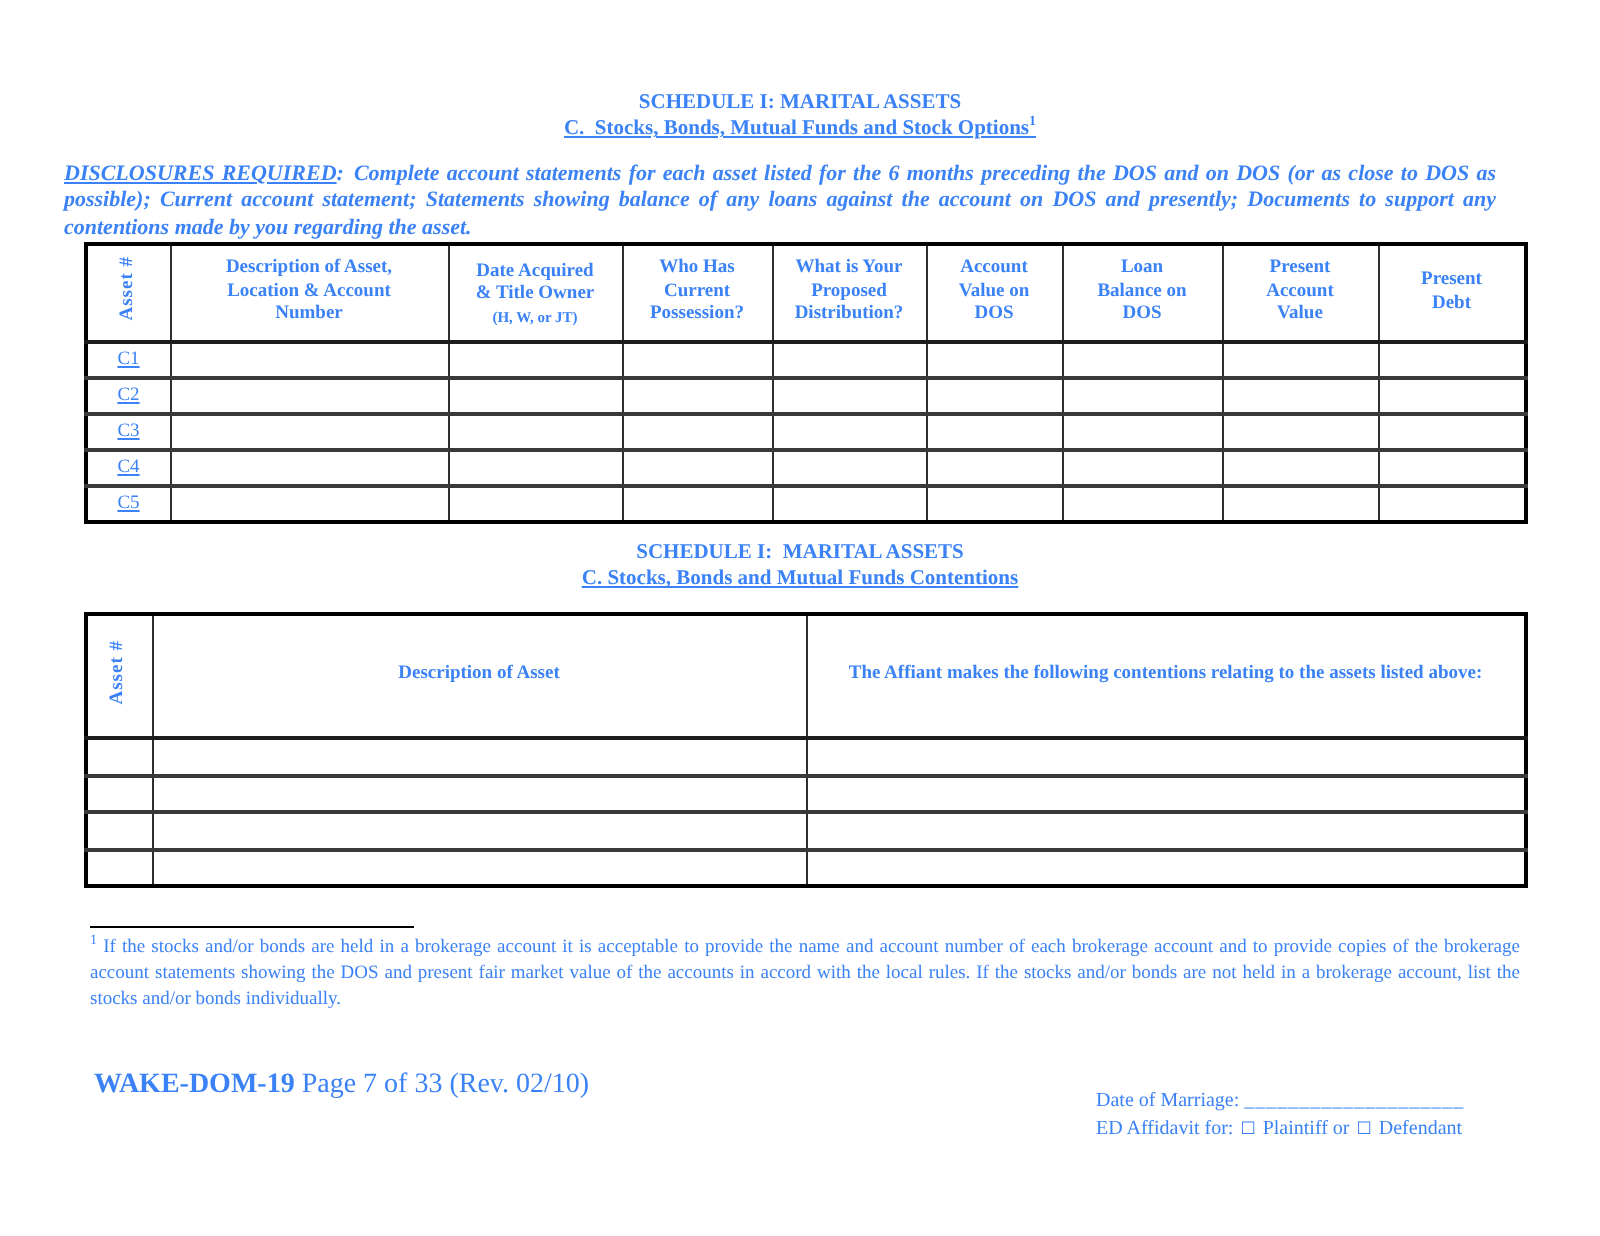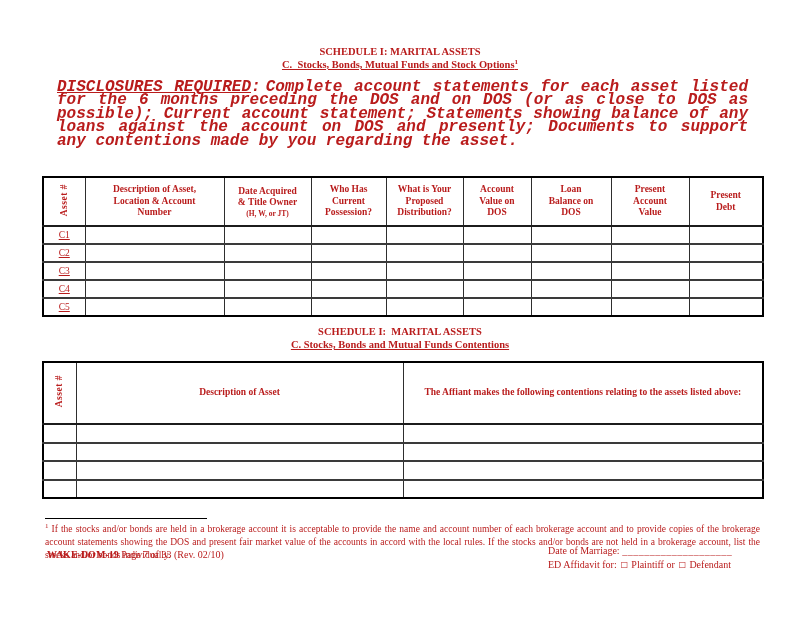--- a/index.html
+++ b/index.html
@@ -1,43 +1,42 @@
 <!DOCTYPE html>
 <html><head>
 <meta charset="utf-8">
 <style>
   html,body { margin:0; padding:0; background:#888; }
   .page {
     position:relative;
     width:800px; height:618px;
     margin:0 auto;
     background:#ffffff;
-    color:#b91c1c;
+    color:#3b82f6;
     font-family:"Liberation Serif", serif;
     overflow:hidden;
   }
   .doc-title, .doc-subtitle {
     text-align:center;
     font-weight:bold;
     font-size:10.5px;
     line-height:13px;
     white-space:pre-wrap;
   }
   .title-block-1 { padding-top:45px; }
   .underline { text-decoration:underline; }
   sup { font-size:7px; vertical-align:super; line-height:0; }
 
   .disclosures {
-    margin:10px 52px 0 57px;
-    font-size:16px;
+    margin:10px 52px 0 32px;
+    font-size:11px;
     font-weight:bold;
     font-style:italic;
     line-height:13.4px;
     text-align:justify;
-    font-family:Liberation Mono, monospace;
   }
   .disc-label { text-decoration:underline; }
   .disc-text { margin-left:5px; }
 
   table {
     border-collapse:collapse;
     table-layout:fixed;
     margin-left:42px;
     width:720px;
     border:2px solid #000;
@@ -51,21 +50,21 @@
     border-bottom:2px solid #1c1c1c;
     font-weight:bold;
     font-size:9.5px;
     line-height:11.5px;
     text-align:center;
     vertical-align:middle;
     padding:3px 2px;
     white-space:pre-line;
   }
   tbody td { border-top:2px solid #3a3a3a; }
-  .assets-table { margin-top:28px; }
+  .assets-table { margin-top:0; }
   .assets-table thead tr { height:49px; }
   .assets-table tbody tr { height:18px;text-decoration:underline; }
   .contentions-table { margin-top:10px; }
   .contentions-table thead tr { height:62px; }
   .contentions-table tbody tr { height:18.5px; }
 
   .vhead-wrap { text-align:center; vertical-align:middle; }
   .vhead {
     display:inline-block;
     writing-mode:vertical-rl;
@@ -86,22 +85,22 @@
     border-top:1.6px solid #000;
   }
   .footnote {
     margin:4px 40px 0 45px;
     font-size:9.5px;
     line-height:13px;
     text-align:justify;
   }
   .footer-left {
     position:absolute;
-    left:47px; top:549px;
-    font-size:10px;
+    left:47px; top:535px;
+    font-size:14px;
   }
   .footer-left .bold { font-weight:bold; }
   .footer-right {
     position:absolute;
     left:548px; top:544px;
     font-size:10px;
     line-height:13.5px;
   }
   .checkbox-glyph {
     font-family:"DejaVu Sans", sans-serif;

